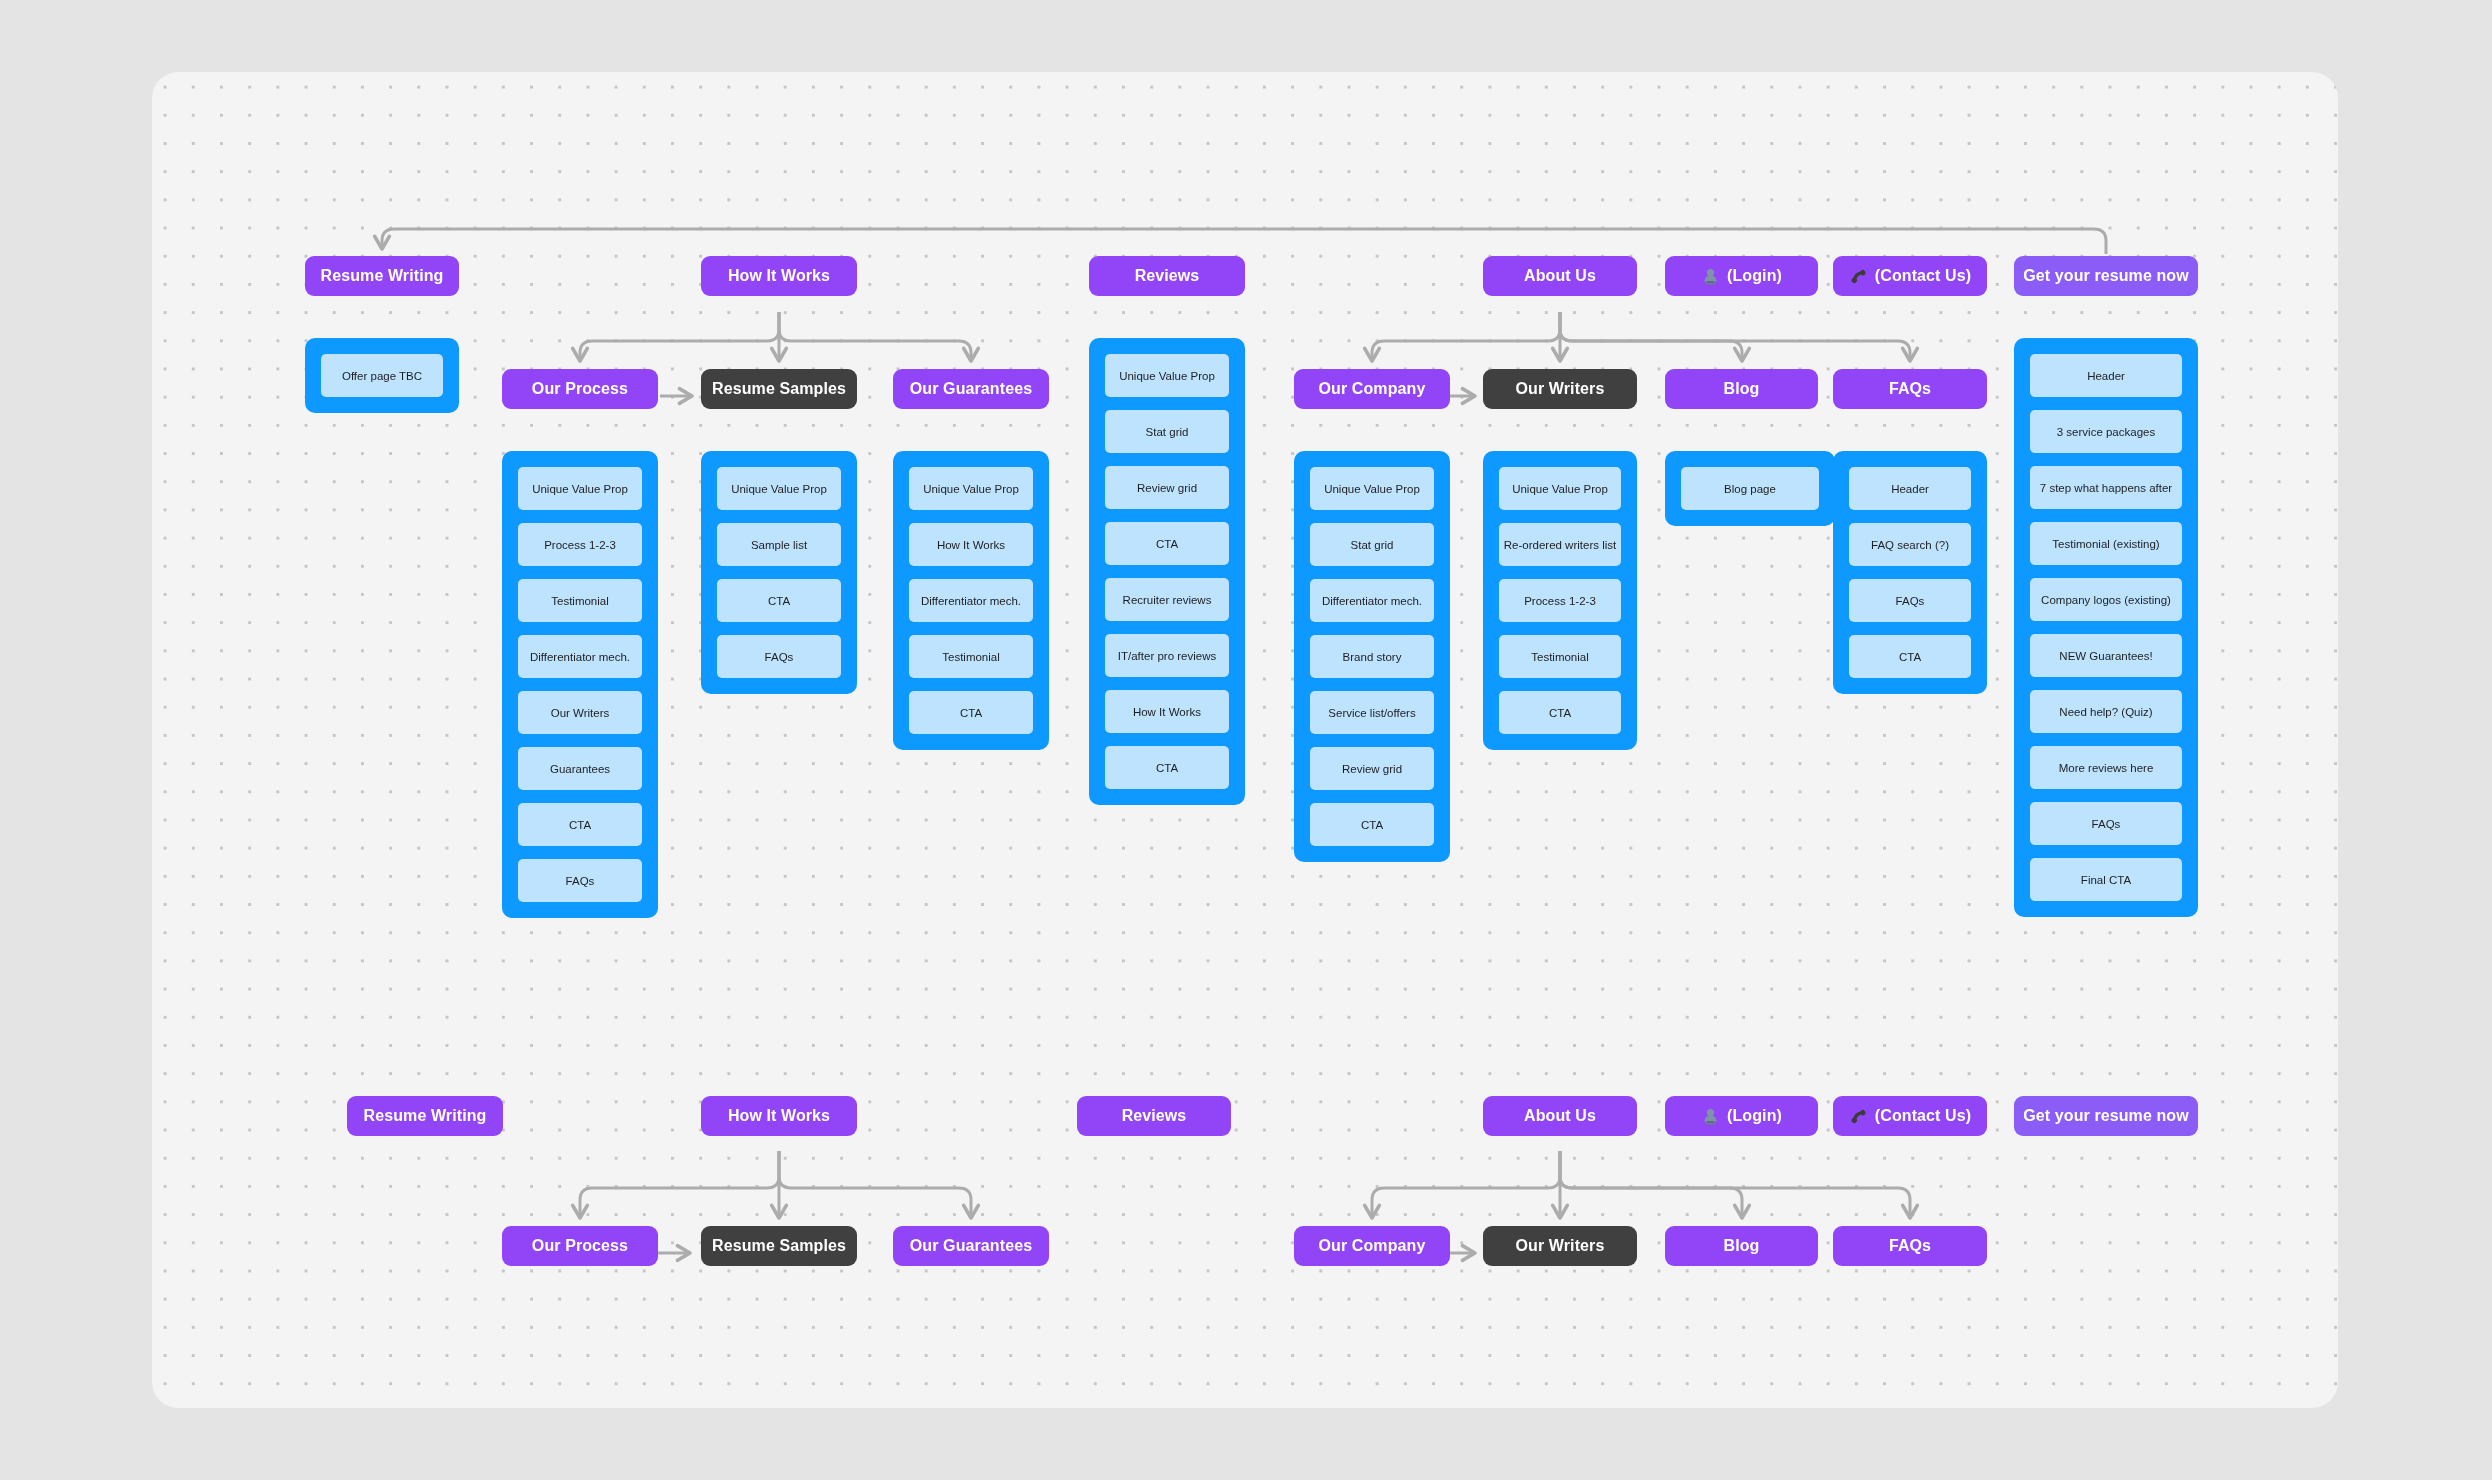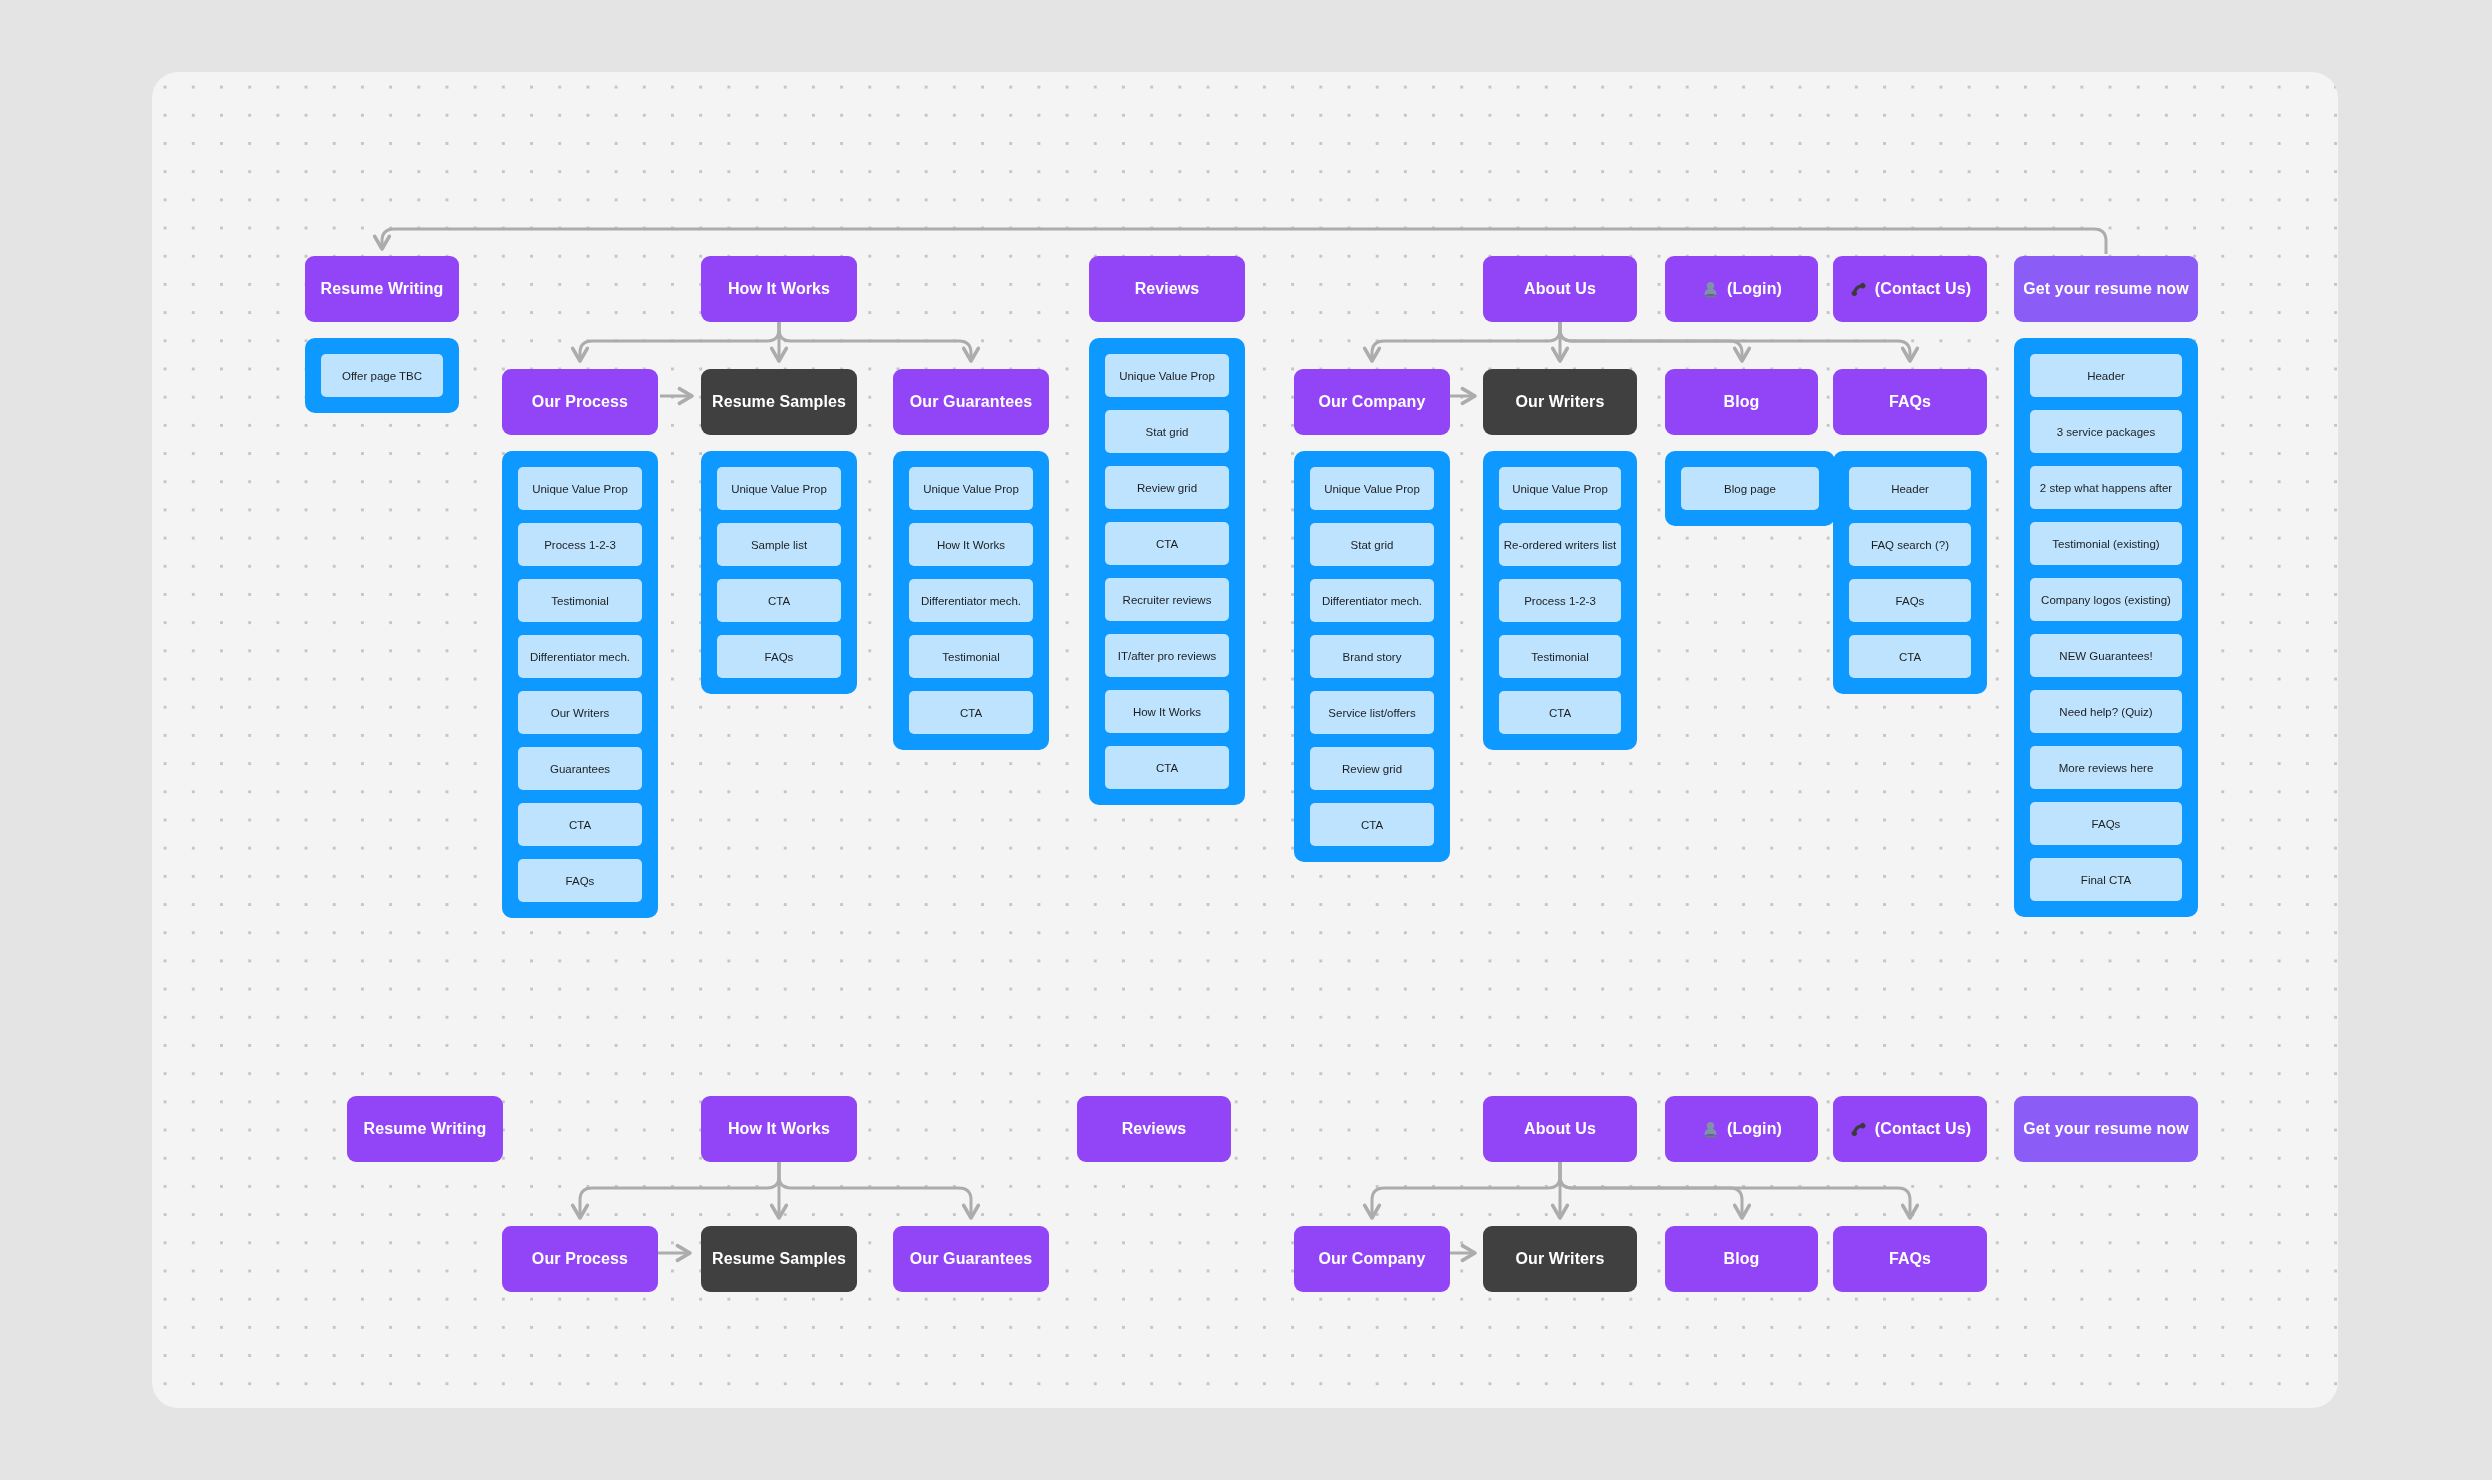--- a/index.html
+++ b/index.html
@@ -9,21 +9,21 @@
     font-family:"Liberation Sans", sans-serif;
   }
   .canvas{
     position:absolute;left:152px;top:72px;width:2186px;height:1336px;
     background-color:#F4F4F4;border-radius:26px;
     background-image:radial-gradient(circle,#C6C6C6 1.7px,rgba(0,0,0,0) 1.9px);
     background-size:28.2px 28.2px;background-position:-1px 1px;
   }
   svg.wires{position:absolute;left:0;top:0;width:2492px;height:1480px;pointer-events:none;}
   .hdr{
-    position:absolute;height:66px;border-radius:9px;display:flex;align-items:center;justify-content:center;
+    position:absolute;height:40px;border-radius:9px;display:flex;align-items:center;justify-content:center;
     gap:7px;color:#FFFFFF;font-size:16px;font-weight:600;letter-spacing:.1px;white-space:nowrap;
   }
   .purple{background:#9245F7;}
   .red{background:#404040;}
   .green{background:#8b5cf6;}
   .cnt{
     position:absolute;background:#0D99FF;border-radius:10px;
     display:flex;flex-direction:column;gap:13px;padding:16px;box-sizing:border-box;margin-top:28px;
   }
   .item{
@@ -120,21 +120,21 @@
     </svg>
   <span>(Contact Us)</span>
 </div>
 
 <div class="hdr green" style="left:2014px;top:256px;width:184px">
     <span>Get your resume now</span>
   </div>
 <div class="cnt" style="left:2014px;top:310px;width:184px">
     <div class="item">Header</div>
     <div class="item">3 service packages</div>
-    <div class="item">2 step what happens after</div>
+    <div class="item">7 step what happens after</div>
     <div class="item">Testimonial (existing)</div>
     <div class="item">Company logos (existing)</div>
     <div class="item">NEW Guarantees!</div>
     <div class="item">Need help? (Quiz)</div>
     <div class="item">More reviews here</div>
     <div class="item">FAQs</div>
     <div class="item">Final CTA</div>
   </div>
 
 <div class="hdr purple" style="left:502px;top:369px;width:156px">

